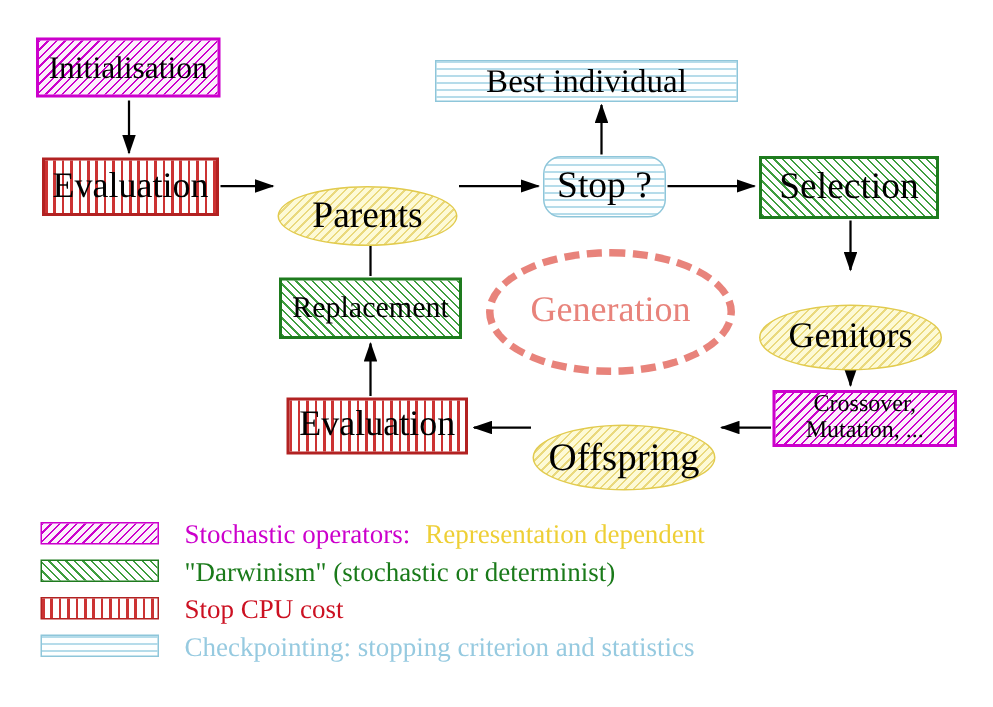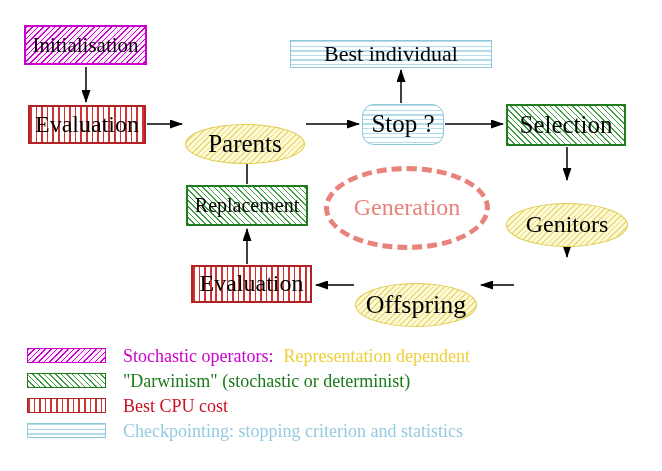--- a/index.html
+++ b/index.html
@@ -93,28 +93,32 @@
   <div class="node hatch-green" style="left:506px;top:104px;width:120px;height:42px;font-size:25px">Selection</div>
 
   <div class="node dashed-ellipse" style="left:324px;top:166px;width:166px;height:84px;font-size:24px">Generation</div>
 
   <div class="node ellipse hatch-yellow" style="left:506px;top:183px;width:122px;height:44px;font-size:24px">Genitors</div>
 
   <div class="node stripe-red" style="left:191px;top:265px;width:121px;height:38px;font-size:24px">Evaluation</div>
 
   <div class="node ellipse hatch-yellow" style="left:355px;top:263px;width:122px;height:44px;font-size:26px">Offspring</div>
 
+  <div class="node hatch-magenta" style="left:515px;top:260px;width:123px;height:38px;font-size:16px">
+    <div>Crossover,</div>
+    <div>Mutation, ...</div>
+  </div>
 
   <div class="legend-swatch hatch-magenta thin" style="top:348px"></div>
   <div class="legend-text" style="top:346px">
     <span class="c-magenta">Stochastic operators:</span><span class="gap"></span><span class="c-gold">Representation dependent</span>
   </div>
 
   <div class="legend-swatch hatch-green thin" style="top:373px"></div>
   <div class="legend-text c-green" style="top:371px">"Darwinism" (stochastic or determinist)</div>
 
   <div class="legend-swatch stripe-red thin" style="top:398px"></div>
-  <div class="legend-text c-red" style="top:396px">Best CPU cost</div>
+  <div class="legend-text c-red" style="top:396px">Stop CPU cost</div>
 
   <div class="legend-swatch stripe-cyan thin" style="top:423px"></div>
   <div class="legend-text c-cyan" style="top:421px">Checkpointing: stopping criterion and statistics</div>
 
 </div>
 
 </body></html>

